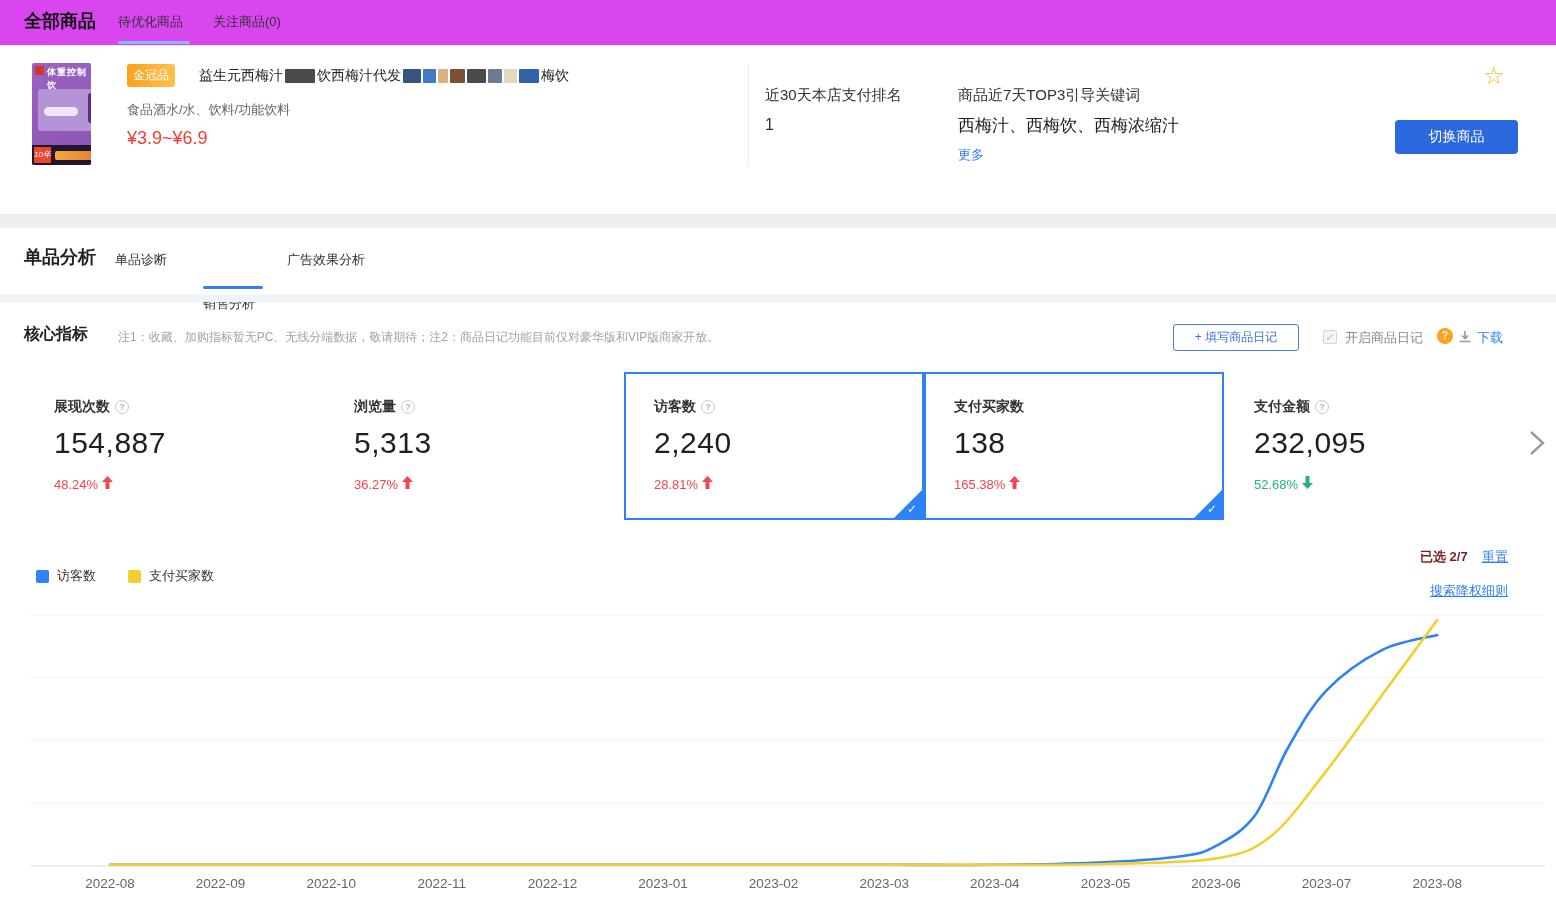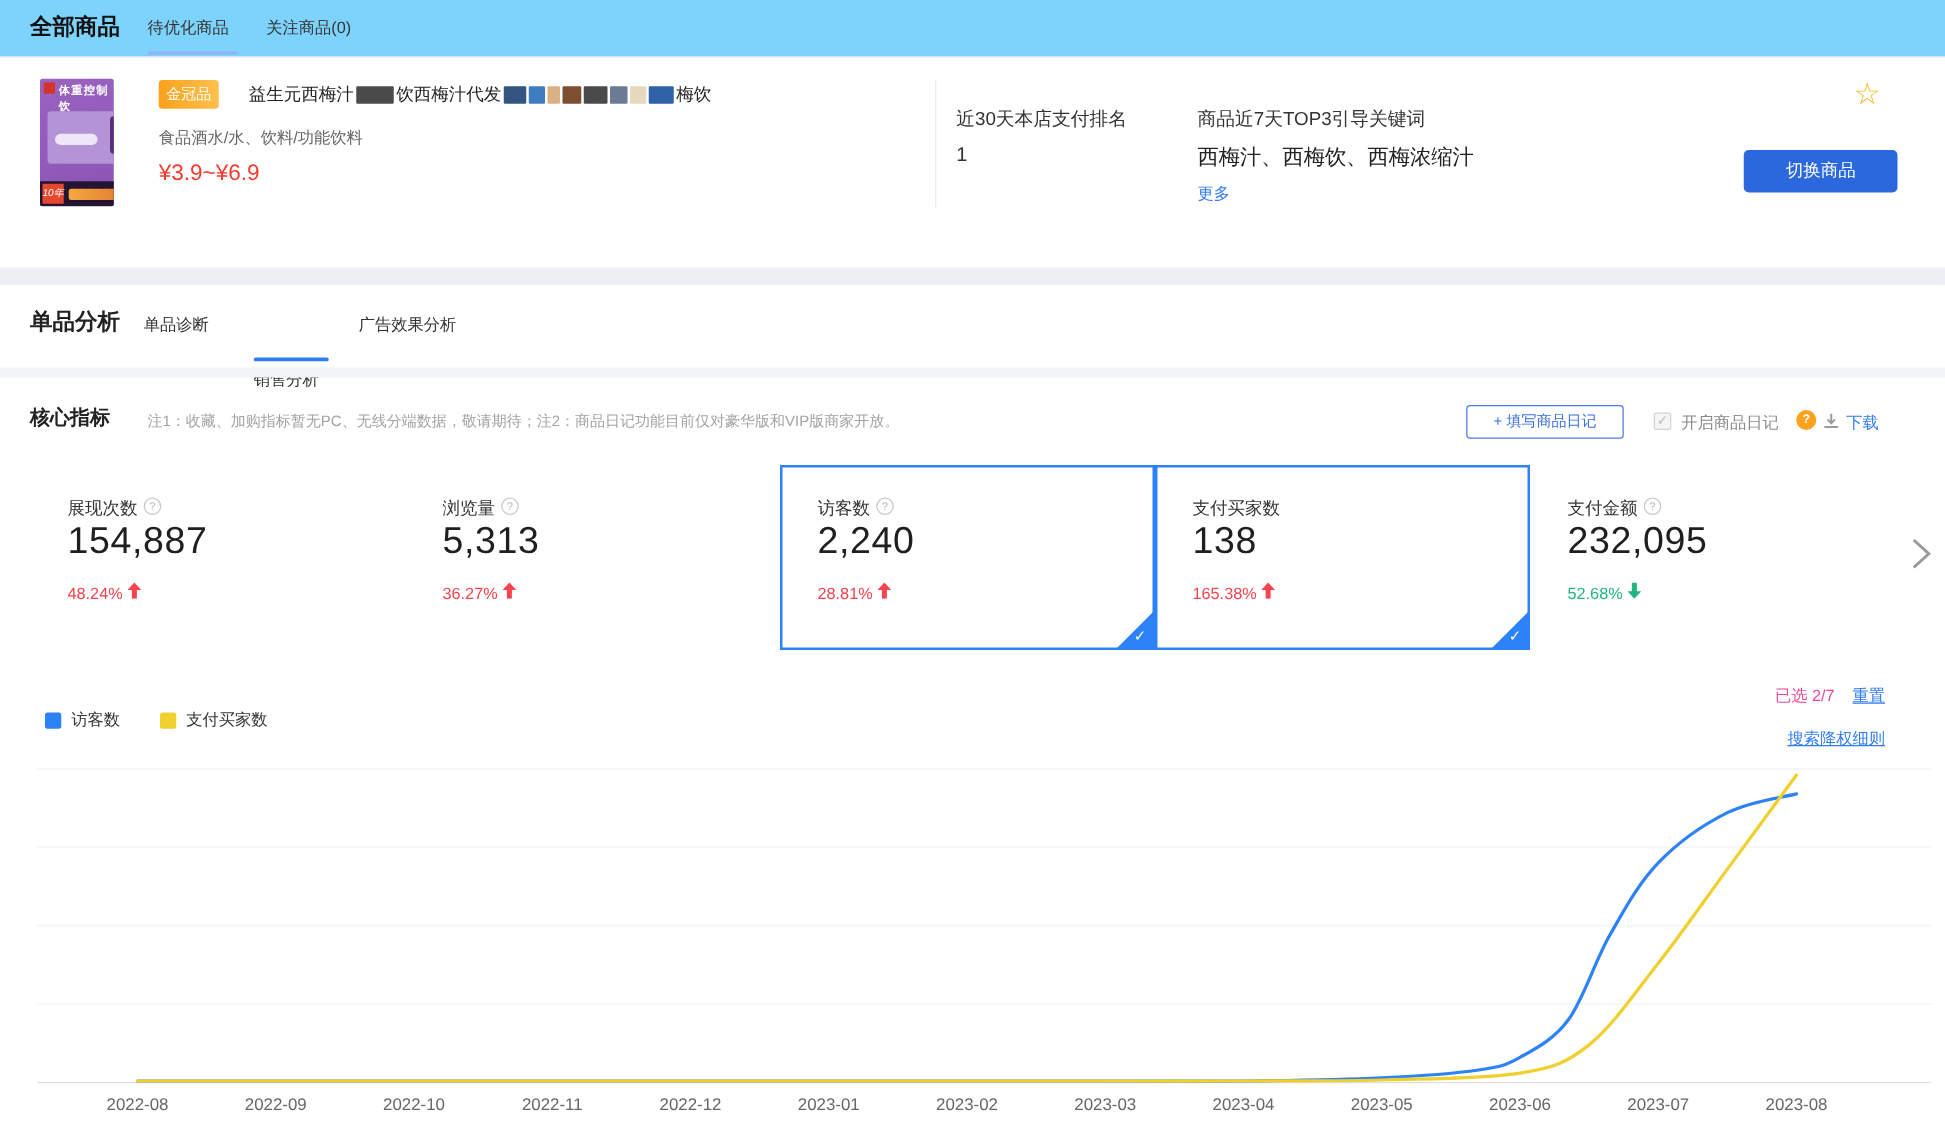--- a/index.html
+++ b/index.html
@@ -2,21 +2,21 @@
 <html><head>
 <meta charset="utf-8">
 <style>
   * { box-sizing: border-box; margin: 0; padding: 0; }
   html,body { background:#fff; }
   body { font-family:"Liberation Sans","DejaVu Sans",sans-serif; }
   .page { position:relative; width:1556px; height:912px; background:#fff; overflow:hidden; }
   .abs { position:absolute; }
 
   
-  .top-tabs { top:0; left:0; width:1556px; height:46px; background:#7dd3fc; border-bottom:1px solid #ececec; }
+  .top-tabs { top:0; left:0; width:1556px; height:46px; background:#d946ef; border-bottom:1px solid #ececec; }
   .tab-all { left:24px; top:9px; font-size:18px; font-weight:bold; color:#111; }
   .tab-opt { left:118px; top:13px; font-size:13px; color:#333; cursor:pointer; }
   .tab-opt-underline { left:118px; top:41px; width:72px; height:3px; background:#8db7f5; border-radius:2px; }
   .tab-watch { left:213px; top:13px; font-size:13px; color:#333; cursor:pointer; }
 
   
   .product-panel { top:46px; left:0; width:1556px; height:168px; background:#fff; }
   .p-img { left:32px; top:17px; width:59px; height:102px; background:linear-gradient(160deg,#9a63c0,#8a54b4); border-radius:2px; overflow:hidden; }
   .p-img .pi-red { position:absolute; left:3px; top:3px; width:9px; height:9px; background:#d5332c; }
   .p-img .pi-top { position:absolute; left:15px; top:3px; font-size:9px; font-weight:bold; color:#fff; letter-spacing:1px; }
@@ -59,35 +59,35 @@
   .c-checkbox { left:1323px; top:330px; width:14px; height:14px; border:1px solid #d4d4d4; background:#f5f5f5; border-radius:2px; color:#bdbdbd; font-size:11px; line-height:13px; text-align:center; cursor:pointer; }
   .c-toggle-label { left:1345px; top:329px; font-size:13px; color:#8a8a8a; }
   .c-orange { left:1437px; top:328px; width:16px; height:16px; border-radius:50%; background:#ffa21d; color:#fff; font-size:10px; font-weight:bold; text-align:center; line-height:16px; cursor:pointer; }
   .c-dl-icon { left:1458px; top:330px; width:14px; height:14px; cursor:pointer; }
   .c-dl { left:1477px; top:329px; font-size:13px; color:#2f7cf6; cursor:pointer; }
 
   
   .cards { top:372px; left:24px; width:1502px; height:148px; }
   .metric { position:absolute; top:0; width:300px; height:148px; padding:26px 0 0 30px; background:#fff; cursor:pointer; }
   .metric.selected { border:2px solid #2e82f7; padding:24px 0 0 28px; }
-  .m-label { font-size:14px; color:#333; display:flex; align-items:flex-start; gap:5px; }
+  .m-label { font-size:14px; color:#333; display:flex; align-items:center; gap:5px;font-weight:bold; }
   .help-icon { display:inline-block; width:14px; height:14px; border:1px solid #c9c9c9; border-radius:50%; color:#b5b5b5; font-size:9px; line-height:12px; text-align:center; }
-  .m-value { font-size:30px; color:#1f1f1f; letter-spacing:0.5px; }
+  .m-value { margin-top:10px; font-size:30px; color:#1f1f1f; letter-spacing:0.5px; }
   .m-change { margin-top:16px; font-size:13px; display:flex; align-items:center; gap:4px; }
   .m-change.up { color:#f5434f; }
   .m-change.down { color:#24b47e; }
   .m-check { display:none; }
   .metric.selected .m-check { display:block; position:absolute; right:-1px; bottom:-1px; width:0; height:0;
     border-left:30px solid transparent; border-bottom:30px solid #2e82f7; }
   .metric.selected .m-check span { position:absolute; left:-16px; top:13px; color:#fff; font-size:12px; font-weight:bold; }
   .card-divider { position:absolute; top:18px; left:300px; width:1px; height:108px; background:#ececec; }
   .cards-next { top:430px; left:1526px; width:22px; height:26px; cursor:pointer; }
 
   
-  .sel-info { top:548px; left:1420px; font-size:13px; color:#ec4899; }
+  .sel-info { top:548px; left:1420px; font-size:13px; color:#7f1d1d;font-weight:bold; }
   .sel-reset { top:548px; left:1482px; font-size:13px; color:#2f7cf6; text-decoration:underline; cursor:pointer; }
   .rule-link { top:582px; left:1430px; font-size:13px; color:#2f7cf6; text-decoration:underline; cursor:pointer; }
   .legend { top:567px; left:36px; display:flex; gap:32px; }
   .legend-item { display:flex; align-items:center; gap:8px; cursor:pointer; }
   .legend-swatch { width:13px; height:13px; border-radius:2px; }
   .legend-label { font-size:13px; color:#333; }
 
   .chart-wrap { top:600px; left:0; width:1308px; height:312px; }
 </style>
 </head>

